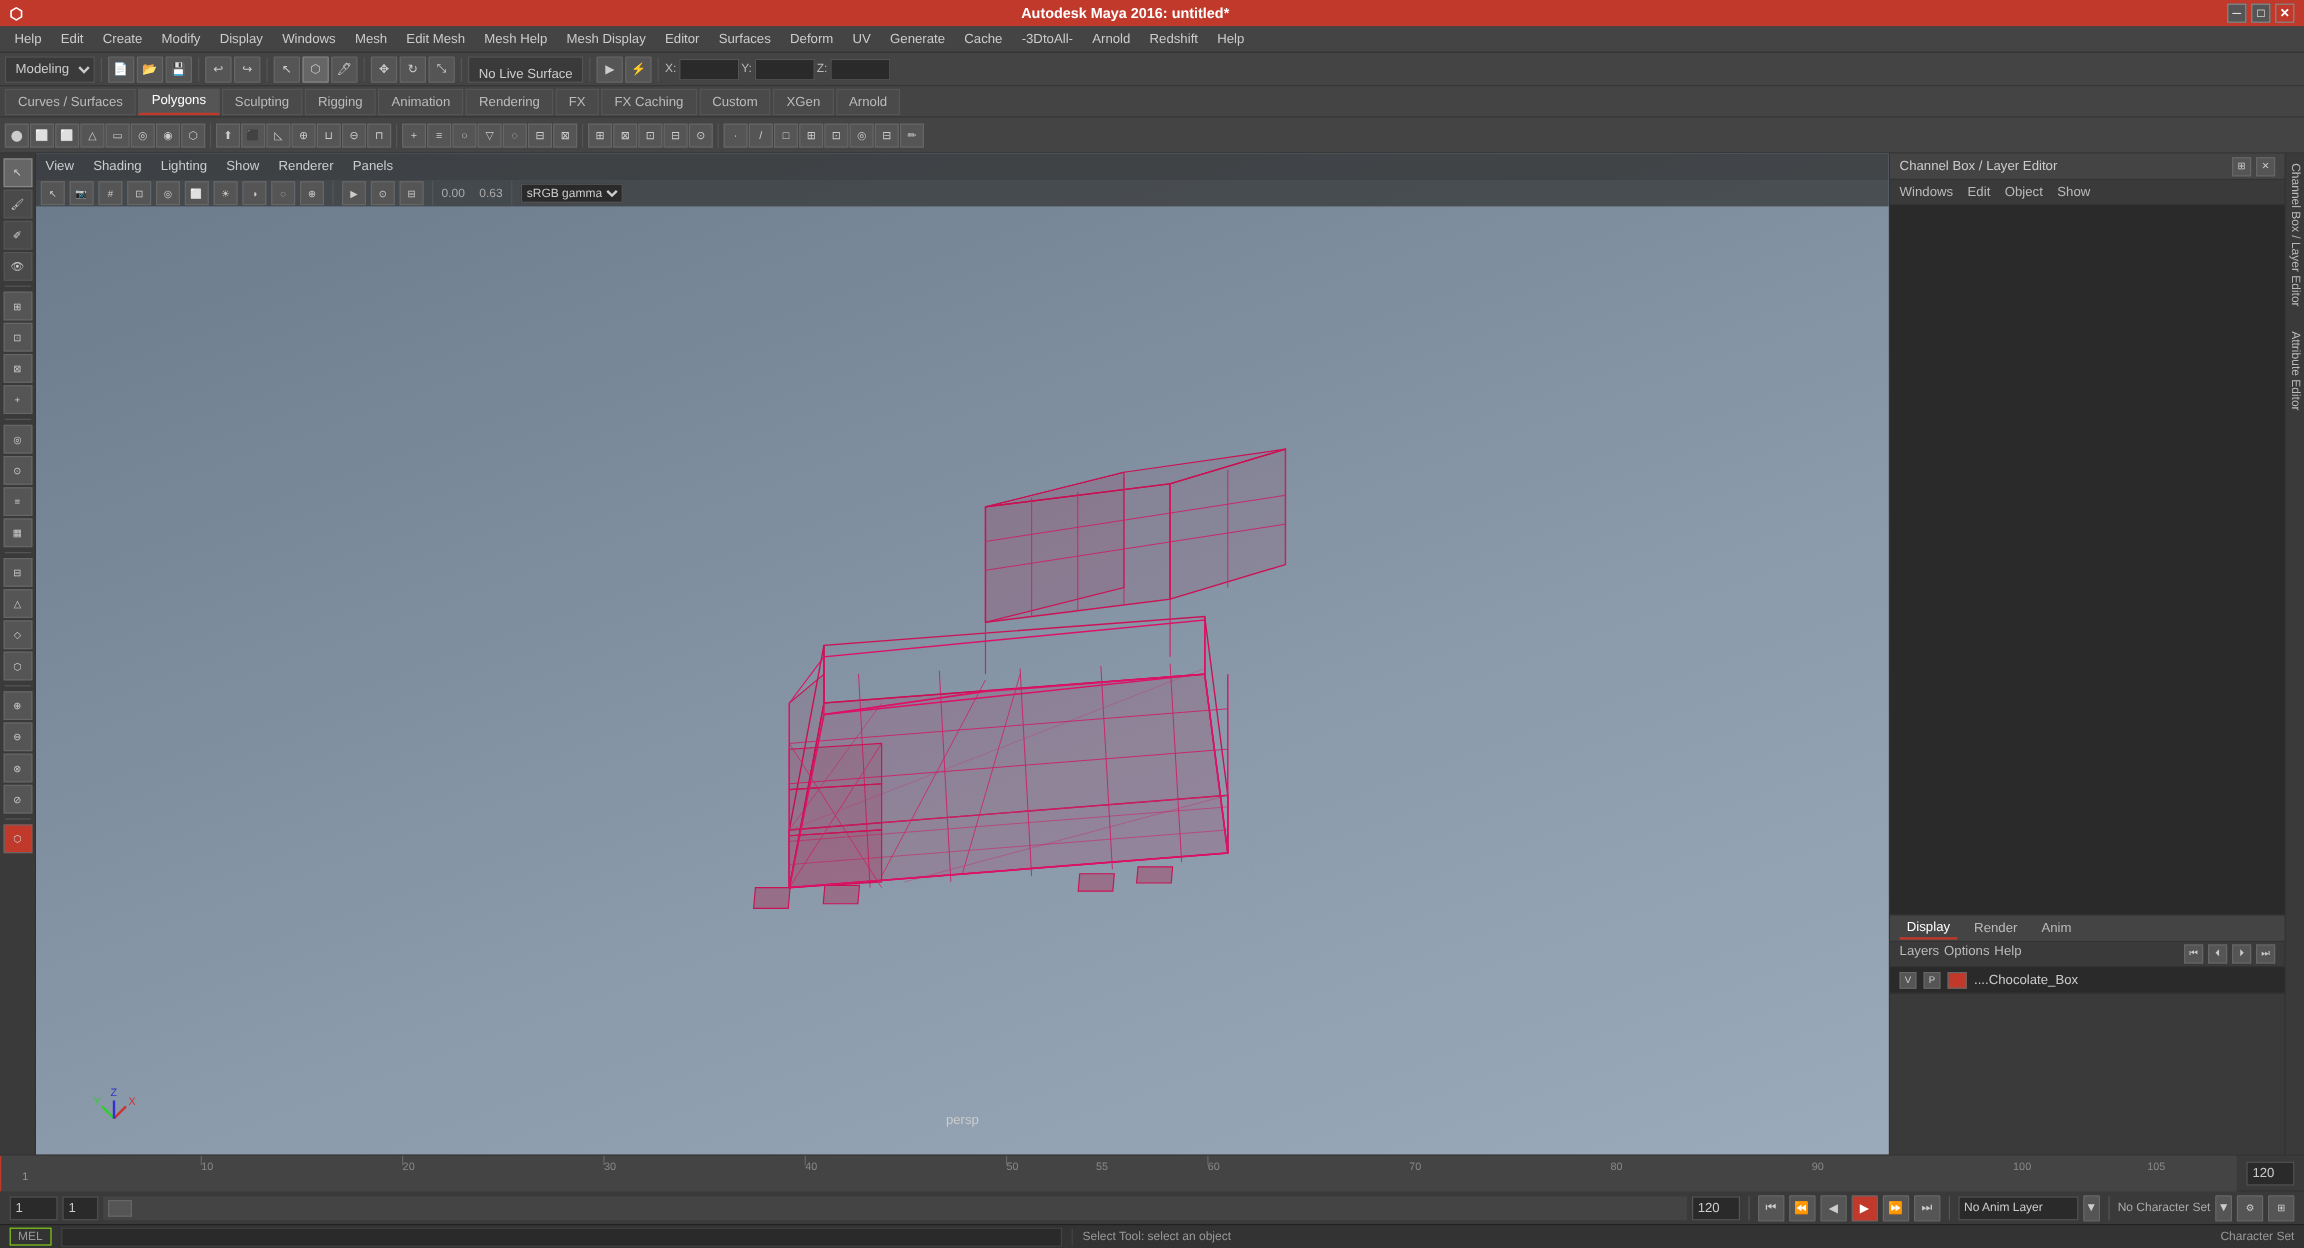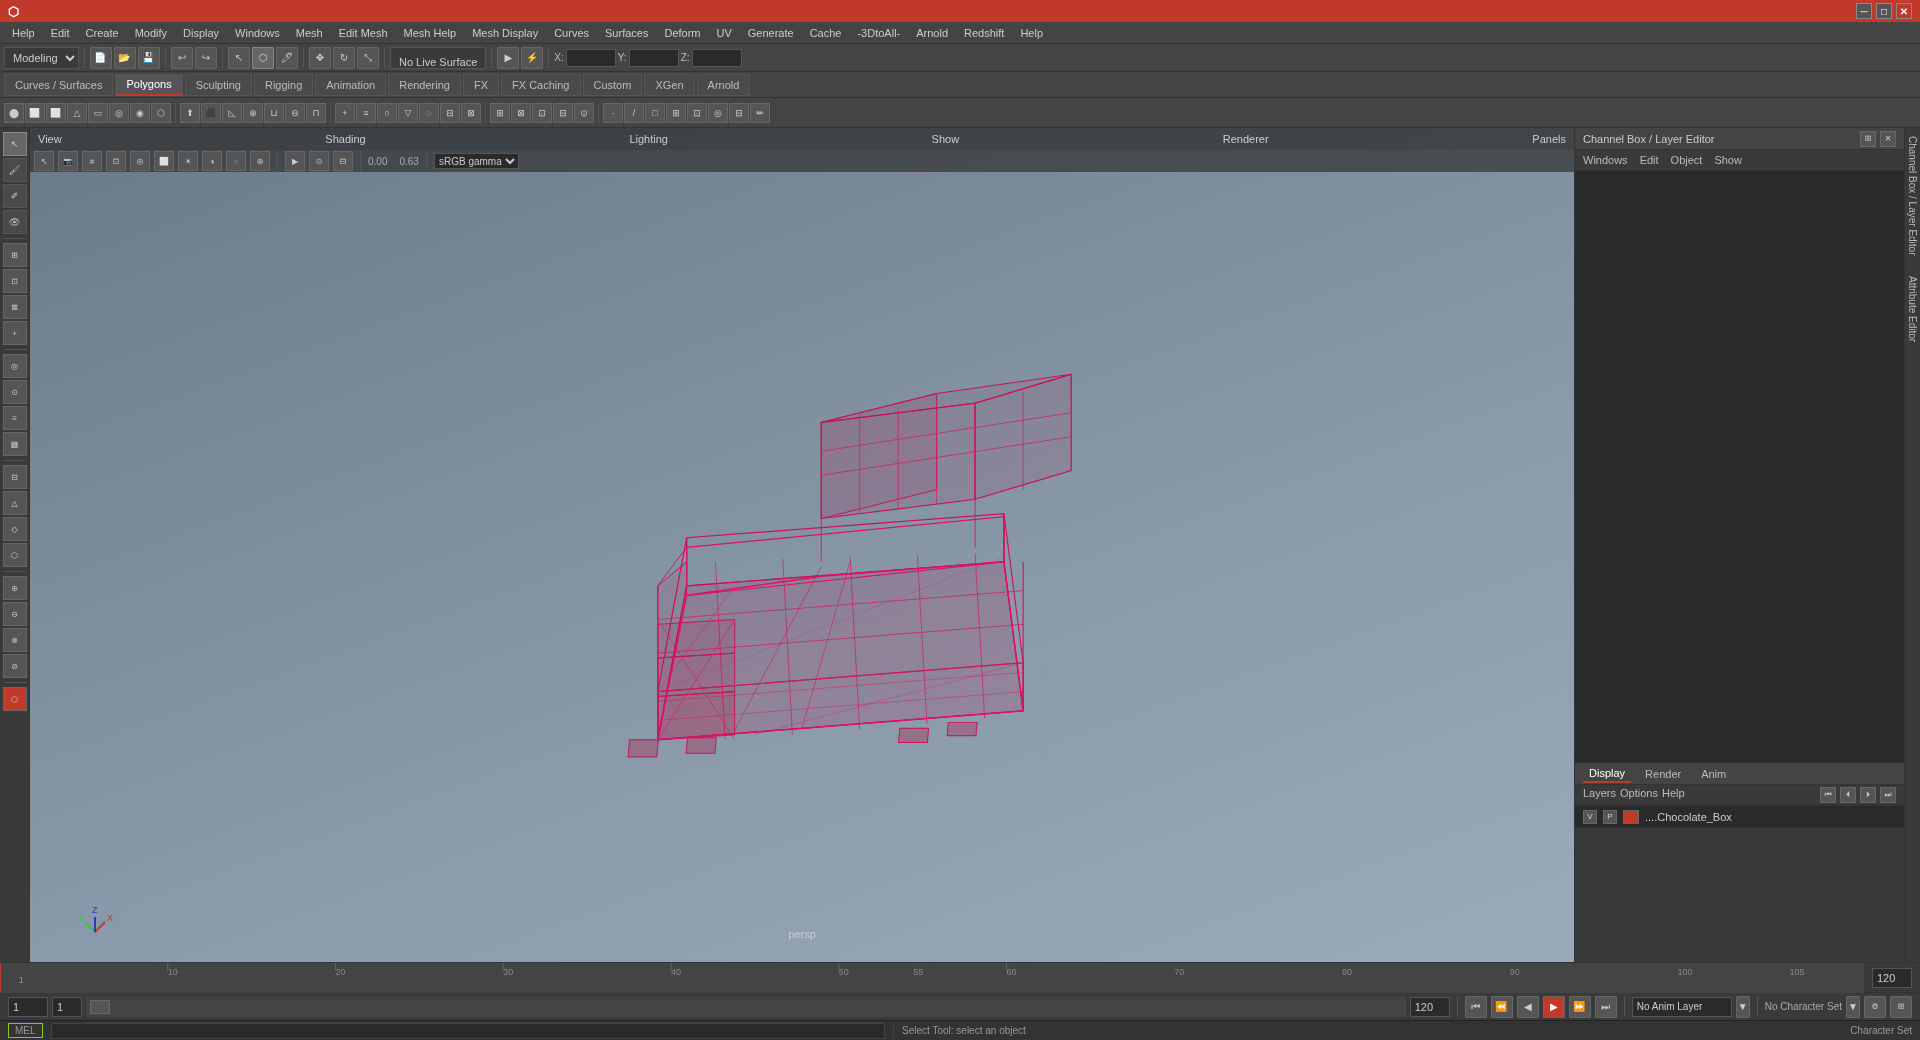--- a/index.html
+++ b/index.html
@@ -178,23 +178,22 @@
       overflow: hidden;
     }
     #viewport-header {
       position: absolute;
       top: 0; left: 0; right: 0;
       height: 22px;
       background: rgba(50,50,50,0.8);
       display: flex;
       align-items: center;
       padding: 0 8px;
-      gap: 28px;
+      gap: 16px;
       z-index: 10;
-      justify-content: space-between;
     }
     .vp-menu {
       color: #ccc;
       font-size: 11px;
       cursor: pointer;
     }
 
     #viewport-toolbar {
       position: absolute;
       top: 22px; left: 0; right: 0;
@@ -399,39 +398,40 @@
     .xyz-label {
       color: #bbb;
       font-size: 10px;
     }
   </style>
 </head>
 <body>
 
 <div id="title-bar">
   <span style="font-size:13px;">⬡</span>
+  <span class="title-text">Autodesk Maya 2016: untitled*</span>
   <div class="window-controls">
     <div class="win-btn">─</div>
     <div class="win-btn">□</div>
     <div class="win-btn" style="background:#c0392b;">✕</div>
   </div>
 </div>
 
 <div id="menu-bar">
   <div class="menu-item">Help</div>
   <div class="menu-item">Edit</div>
   <div class="menu-item">Create</div>
   <div class="menu-item">Modify</div>
   <div class="menu-item">Display</div>
   <div class="menu-item">Windows</div>
   <div class="menu-item">Mesh</div>
   <div class="menu-item">Edit Mesh</div>
   <div class="menu-item">Mesh Help</div>
   <div class="menu-item">Mesh Display</div>
-  <div class="menu-item">Curves</div>
+  <div class="menu-item">Editor</div>
   <div class="menu-item">Surfaces</div>
   <div class="menu-item">Deform</div>
   <div class="menu-item">UV</div>
   <div class="menu-item">Generate</div>
   <div class="menu-item">Cache</div>
   <div class="menu-item">-3DtoAll-</div>
   <div class="menu-item">Arnold</div>
   <div class="menu-item">Redshift</div>
   <div class="menu-item">Help</div>
 </div>

